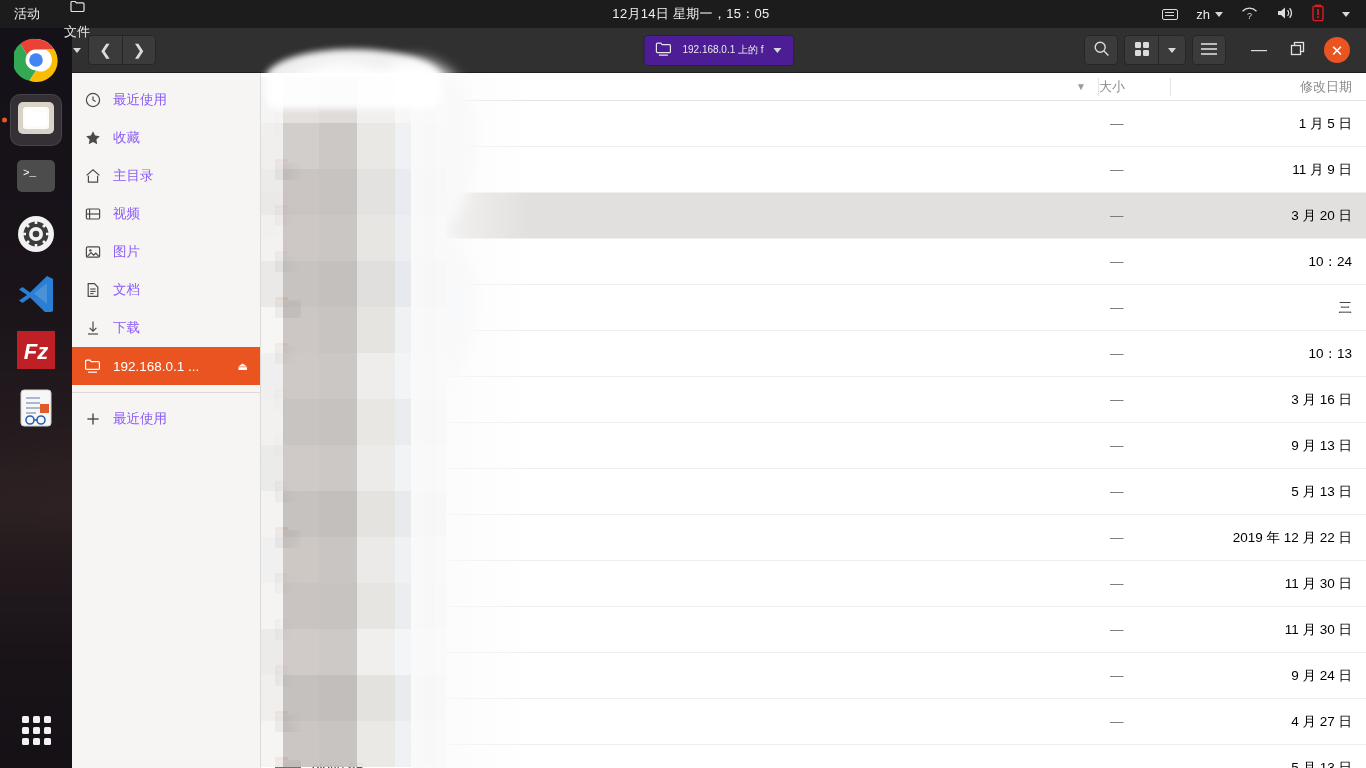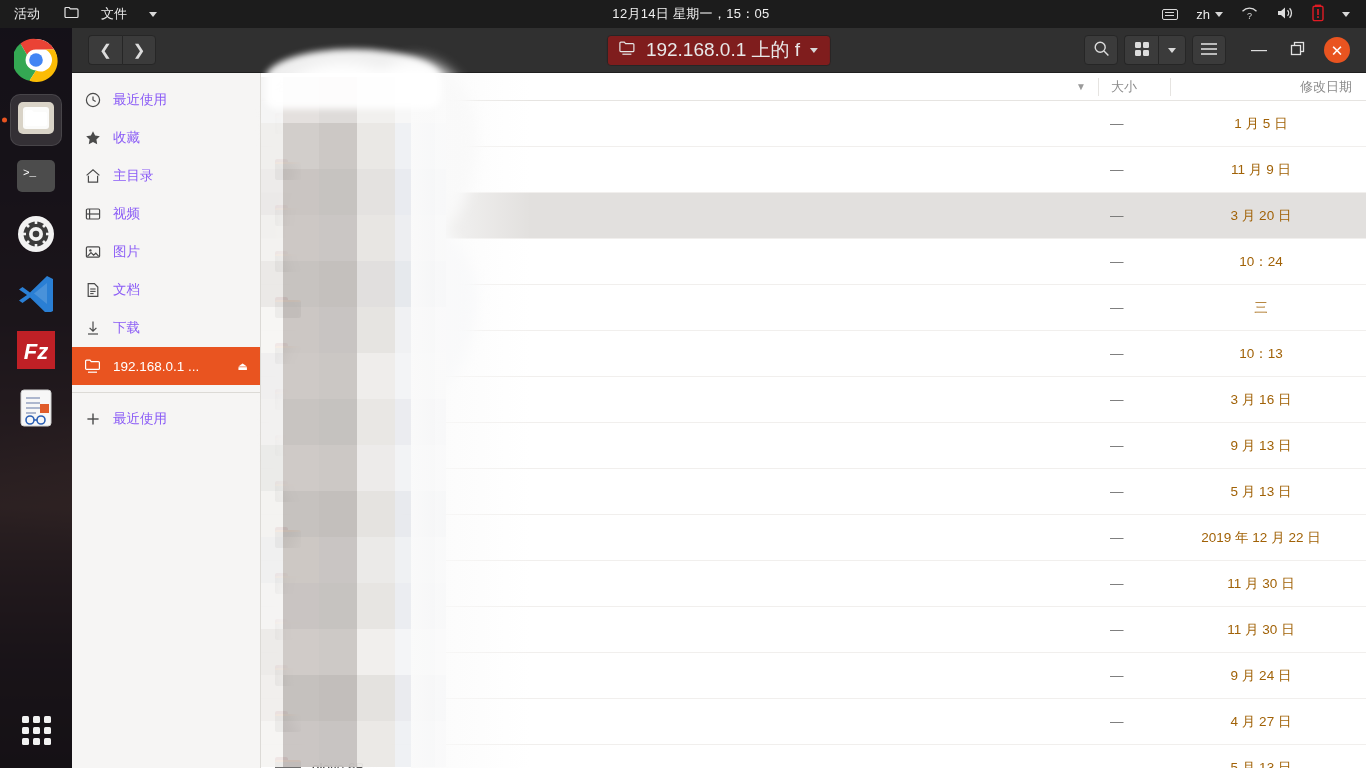--- a/index.html
+++ b/index.html
@@ -37,21 +37,21 @@
     display: flex; align-items: center;
     font-size: 13px;
     z-index: 40;
   }
   .tb-item {
     display: flex; align-items: center; gap: 6px;
     padding: 0 10px; height: 28px;
     color: #e8e8e8;
   }
   #tb-activities { padding-left: 14px; padding-right: 14px; }
-  #tb-app { gap: 22px; }
+  #tb-app { gap: 7px; flex-direction: column; }
   #tb-clock {
     position: absolute; left: 16px; right: 0;
     text-align: center;
     pointer-events: none;
     font-size: 13px; color: #f0f0f0;
     letter-spacing: .3px;
   }
   #tb-right {
     margin-left: auto; display: flex; align-items: center;
     padding-right: 8px; gap: 2px;
@@ -130,23 +130,23 @@
     font-size: 15px;
   }
   .navgroup { display: flex; margin-left: 10px; }
   .navgroup .hb-btn:first-child { border-radius: 4px 0 0 4px; border-right: none; }
   .navgroup .hb-btn:last-child { border-radius: 0 4px 4px 0; }
 
   #pathbar {
     margin: 0 auto;
     display: flex; align-items: center; gap: 10px;
     height: 31px; padding: 0 12px 0 10px;
-    background: #7f1d1d;
+    background: #4c1d95;
     border: 1px solid #262626; border-radius: 4px;
-    color: #e8e8e8; font-size: 19px;
+    color: #e8e8e8; font-size: 10px;
     position: absolute; left: 50%; transform: translateX(-50%);
   }
   #hb-right { margin-left: auto; display: flex; align-items: center; gap: 6px; }
   .viewgroup { display: flex; }
   .viewgroup .hb-btn:first-child { border-radius: 4px 0 0 4px; border-right: none; }
   .viewgroup .hb-btn:last-child { border-radius: 0 4px 4px 0; min-width: 28px; }
   .winbtns { display: flex; align-items: center; gap: 16px; margin-left: 16px; padding-right: 10px; }
   .winbtn { width: 22px; height: 22px; display: flex; align-items: center; justify-content: center; color: #e2e2e2; }
   .winbtn-close {
     width: 26px; height: 26px; border-radius: 50%;
@@ -183,41 +183,41 @@
   #colheader {
     height: 28px; flex: 0 0 28px;
     display: flex; align-items: center;
     border-bottom: 1px solid #e6e4e1;
     font-size: 13px; color: #8b8b8b;
     background: #ffffff;
   }
   .col-name { flex: 1; min-width: 0; padding-left: 14px; display: flex; align-items: center; }
   .col-sortarrow { margin-left: auto; padding-right: 12px; color: #9a9a9a; font-size: 10px; }
   .col-size {
-    width: 72px; flex: 0 0 72px; padding-left: 12px;
+    width: 72px; flex: 0 0 72px; padding-left: 0;
     border-left: 1px solid #e6e4e1; height: 18px; display: flex; align-items: center;
   }
   .col-date {
     width: 196px; flex: 0 0 196px; padding-right: 14px;
     border-left: 1px solid #e6e4e1; height: 18px;
     display: flex; align-items: center; justify-content: flex-end;
   }
   #rows { flex: 1; overflow: hidden; }
   .row {
     height: 46px;
     display: flex; align-items: center;
     border-bottom: 1px solid #f1efed;
     font-size: 13.5px; color: #2b2b2b;
   }
   .row.selected { background: #e2e0de; }
   .row .r-name { flex: 1; min-width: 0; padding-left: 14px; display: flex; align-items: center; gap: 11px; }
   .row .r-size { width: 72px; flex: 0 0 72px; padding-left: 12px; color: #6e6e6e; }
   .row .r-date {
     width: 196px; flex: 0 0 196px; padding-right: 14px;
-    text-align: center; color: #a16207;
+    text-align: right; color: #000000;
   }
   .fname { white-space: nowrap; overflow: hidden; text-overflow: ellipsis; }
 
   
   .folder {
     width: 26px; height: 21px; flex: 0 0 26px; position: relative;
   }
   .folder .tab {
     position: absolute; left: 0; top: 0; width: 13px; height: 5px;
     background: #a03040; border-radius: 2px 2px 0 0;

